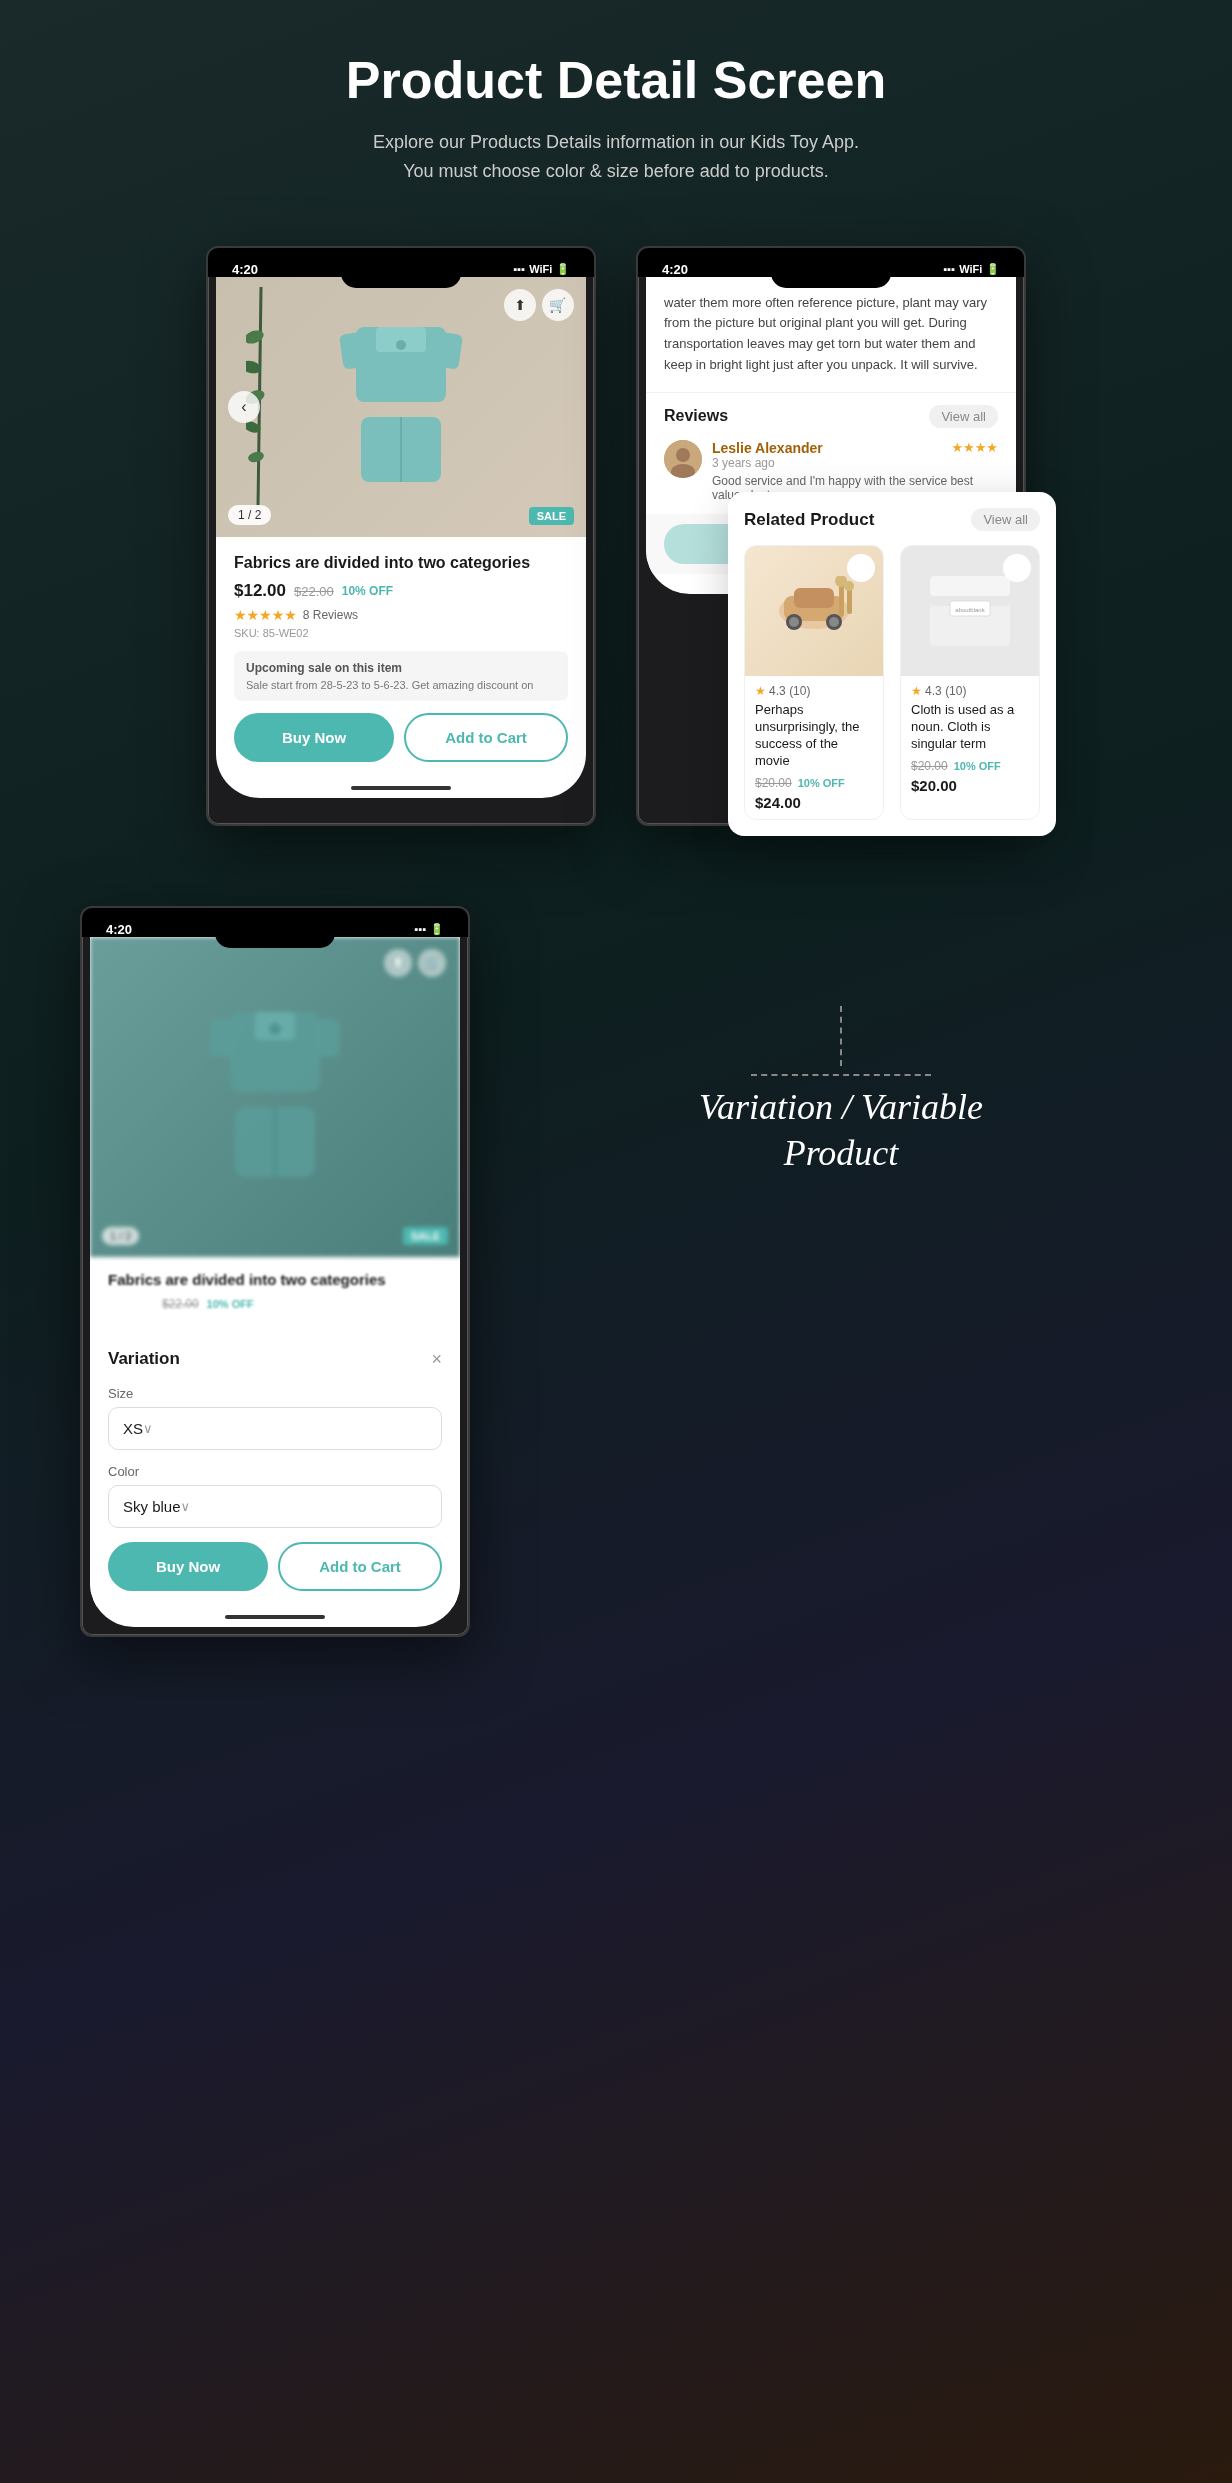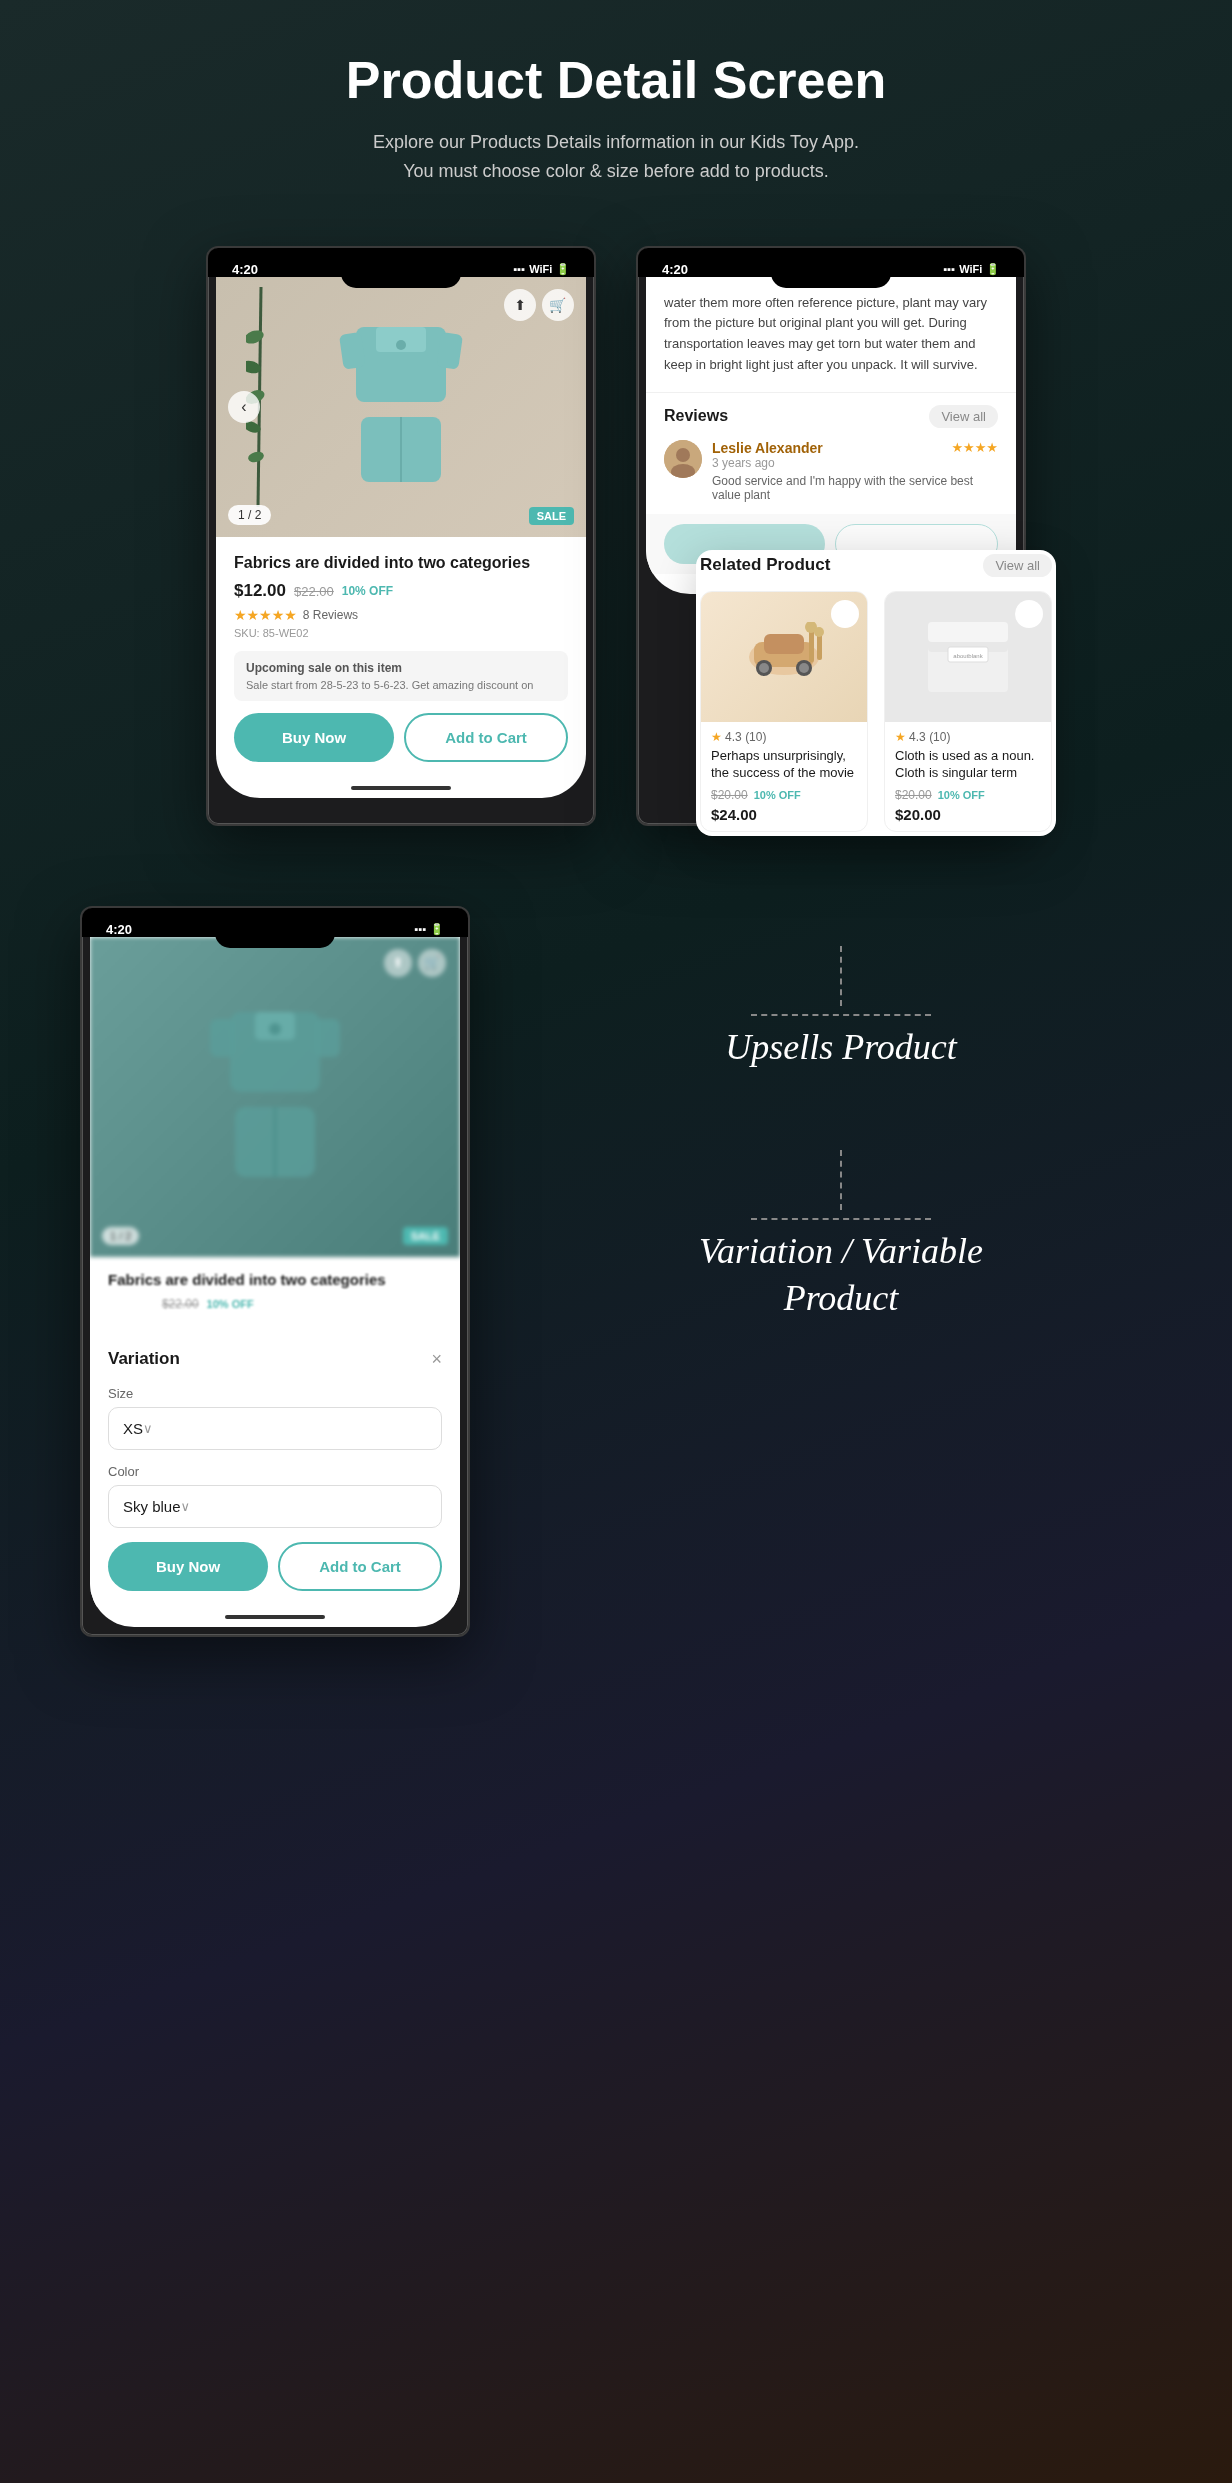--- a/index.html
+++ b/index.html
@@ -333,25 +333,25 @@
       font-size: 12px;
       color: #666;
       margin-top: 4px;
     }
 
     
     .related-product-popup {
       position: absolute;
       bottom: -10px;
       right: -30px;
-      width: 360px;
+      width: 328px;
       background: #fff;
       border-radius: 16px;
       box-shadow: 0 10px 40px rgba(0,0,0,0.2);
-      padding: 4px;
+      padding: 16px;
       z-index: 20;
     }
     .popup-header {
       display: flex;
       justify-content: space-between;
       align-items: center;
       margin-bottom: 14px;
     }
     .popup-title {
       font-size: 17px;
@@ -791,25 +791,20 @@
         </div>
         <div class="phone-home-bar">
           <div class="home-bar-line"></div>
         </div>
       </div>
     </div>
   </div>
 
   <div style="flex:1; display:flex;flex-direction:column;align-items:center;padding-top:40px;gap:0;">
 
-    <div style="display:flex;flex-direction:column;align-items:center;margin-bottom:20px;">
-      <div style="width:1px;height:60px;border-left:2px dashed #888;margin-bottom:8px;"></div>
-      <div style="width:180px;height:2px;border-top:2px dashed #888;margin-bottom:8px;"></div>
-      <div class="annotation-text">Upsells Product</div>
-    </div>
 
     <div style="margin-top:60px;display:flex;flex-direction:column;align-items:center;">
       <div style="width:1px;height:60px;border-left:2px dashed #888;margin-bottom:8px;"></div>
       <div style="width:180px;height:2px;border-top:2px dashed #888;margin-bottom:8px;"></div>
       <div class="annotation-text">
         <span>Variation / Variable<br>Product</span>
       </div>
     </div>
   </div>
 

